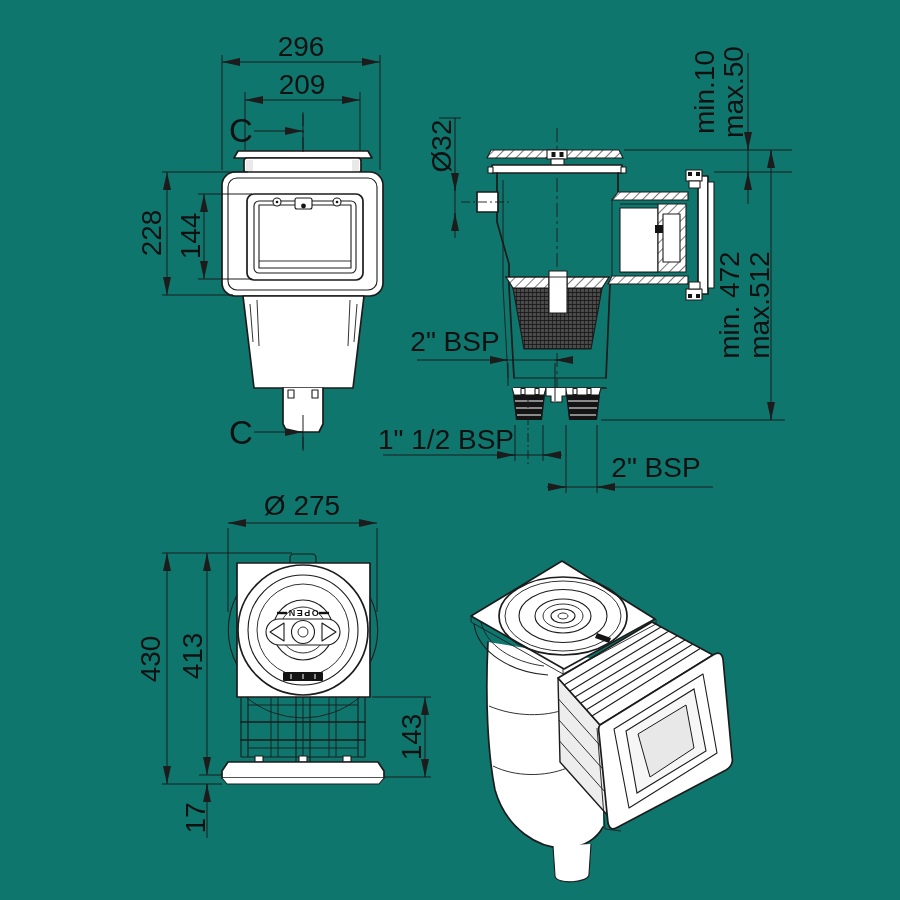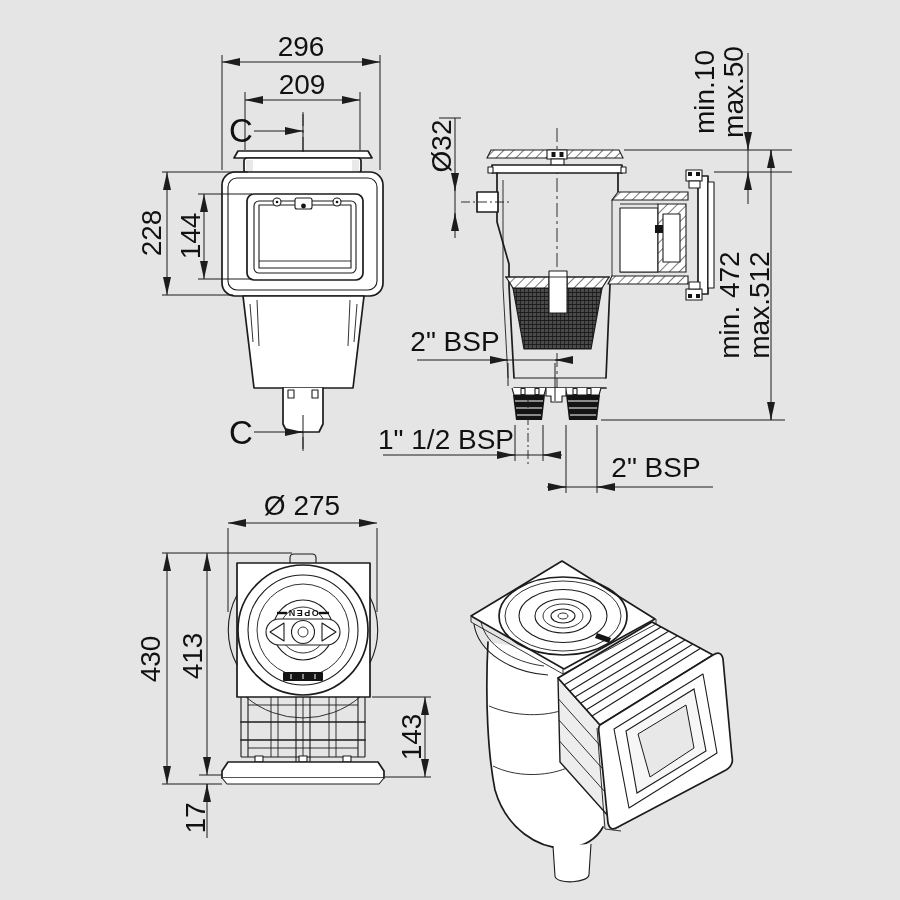--- a/index.html
+++ b/index.html
@@ -1,16 +1,16 @@
 <!DOCTYPE html>
 <html><head>
 <meta charset="utf-8">
 <style>
   html,body{margin:0;padding:0;background:#fff;}
-  #stage{width:900px;height:900px;position:relative;background:#e5e5e5;}
+  #stage{width:900px;height:900px;position:relative;background:#0f766e;}
   svg{display:block;}
   .ol  {fill:#fff;stroke:#1c1c1c;stroke-width:1.7;stroke-linejoin:round;stroke-linecap:round;}
   .ln  {fill:none;stroke:#1c1c1c;stroke-width:1.7;stroke-linejoin:round;stroke-linecap:round;}
   .ol2 {fill:#fff;stroke:#1c1c1c;stroke-width:1.1;stroke-linejoin:round;}
   .ln2 {fill:none;stroke:#1c1c1c;stroke-width:1.1;stroke-linejoin:round;}
   .thin{fill:none;stroke:#1c1c1c;stroke-width:0.9;}
   .dim {fill:none;stroke:#1c1c1c;stroke-width:1;}
   .cl  {fill:none;stroke:#1c1c1c;stroke-width:0.9;stroke-dasharray:14 4 3 4;}
   .cls {fill:none;stroke:#1c1c1c;stroke-width:0.9;stroke-dasharray:9 3 2 3;}
   .hatchf{fill:url(#hatch);stroke:#1c1c1c;stroke-width:1.1;}

